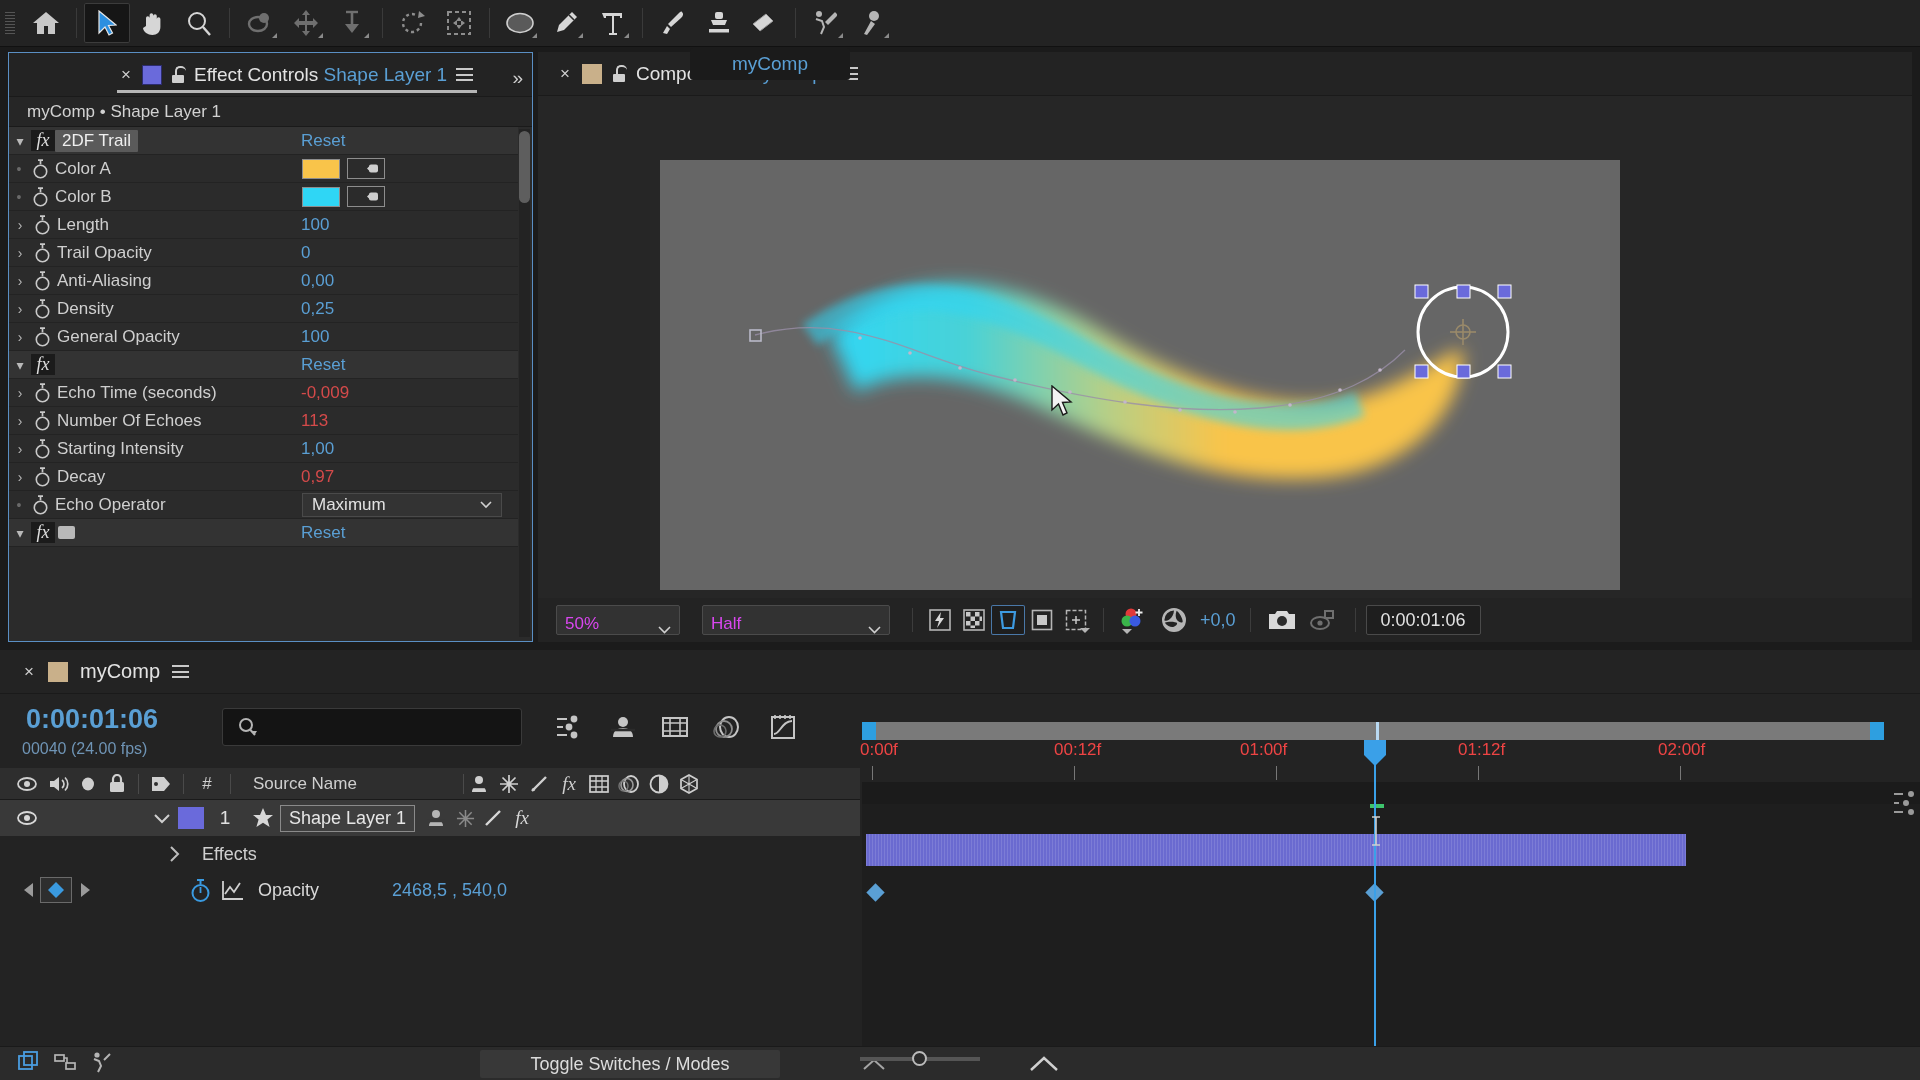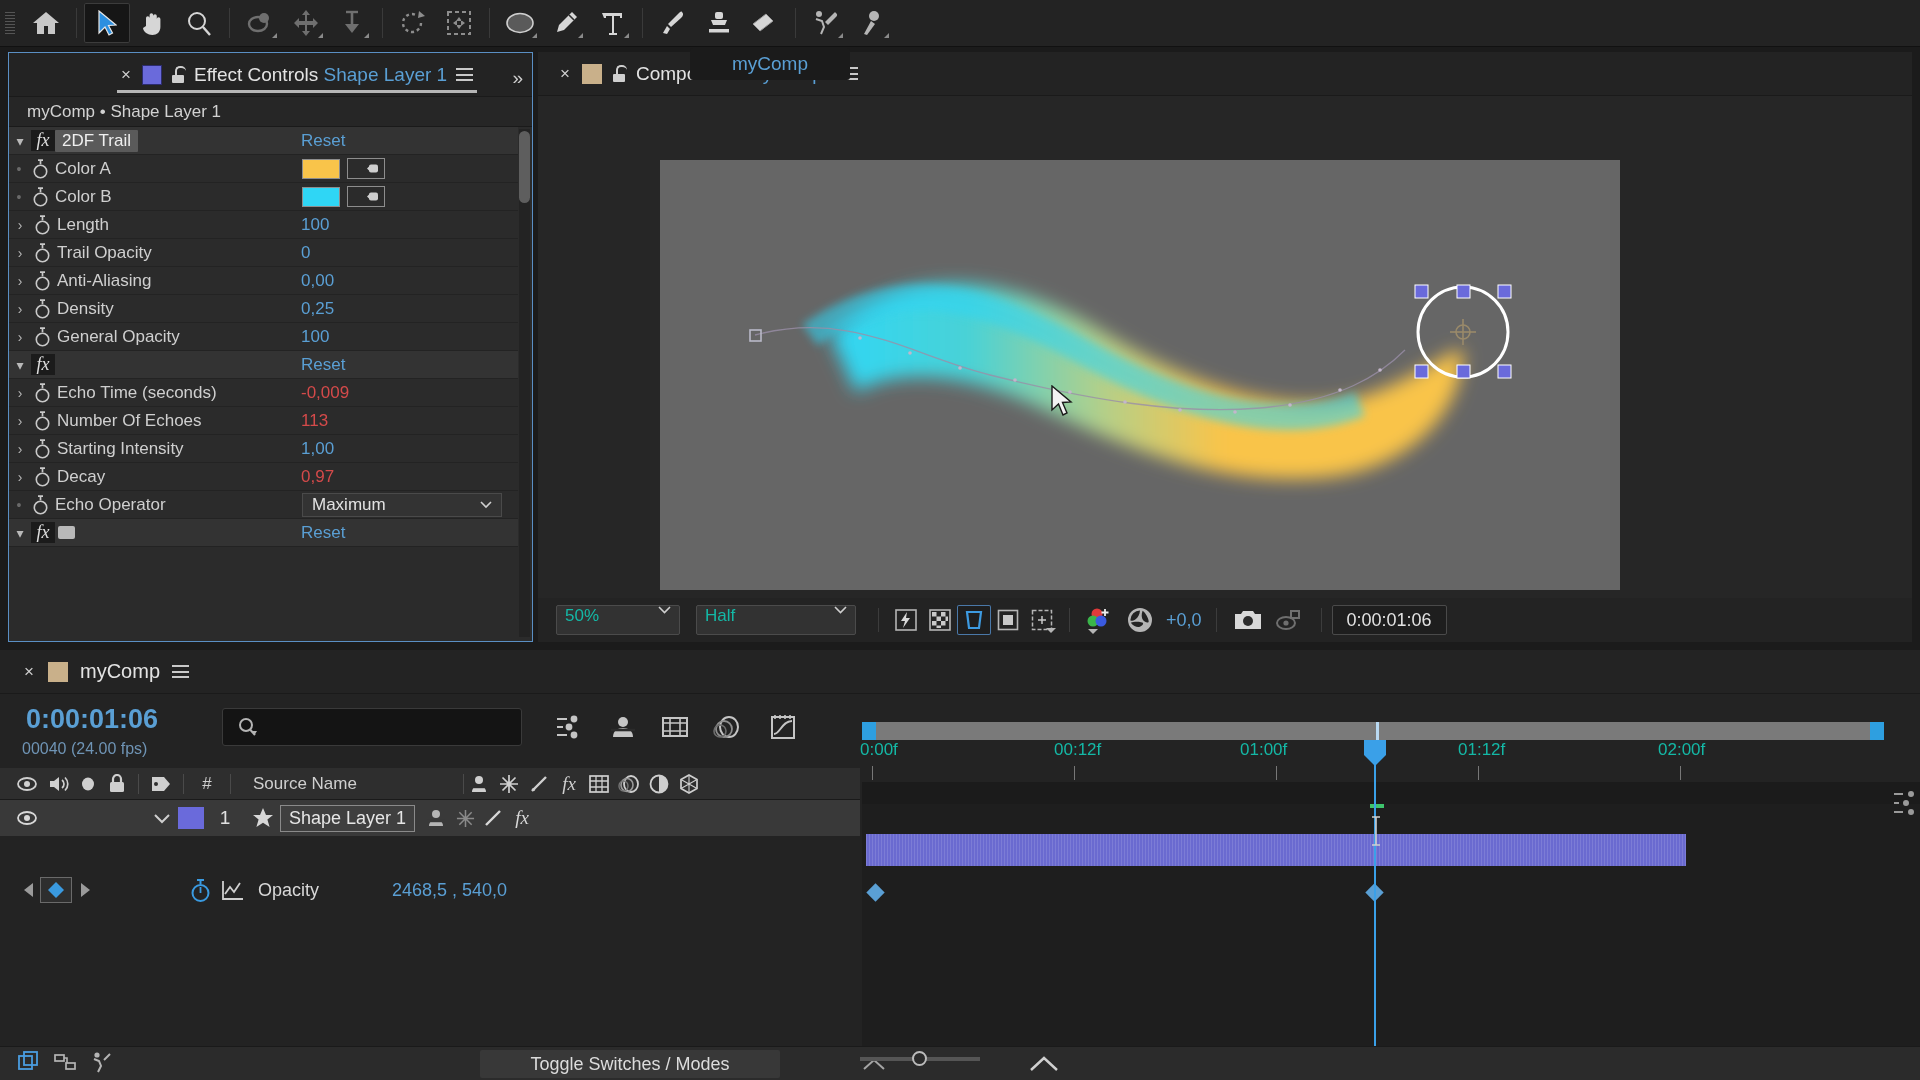--- a/index.html
+++ b/index.html
@@ -88,22 +88,22 @@
     background:#1b1b1b; border-radius:3px; display:flex; align-items:center;
     justify-content:center; color:#5a9fd4; font-size:19px; }
   .comp-stage{ position:absolute; left:538px; top:100px; width:1374px; height:495px;
     background:#262626; }
   .canvas{ position:absolute; left:122px; top:60px; width:960px; height:430px;
     background:#666666; overflow:hidden; }
 
   .viewer-bar{ position:absolute; left:538px; top:598px; width:1374px; height:44px;
     background:#232323; display:flex; align-items:center; gap:0; }
   .vb-sel{ height:30px; background:#323232; border:1px solid #4b4b4b; border-radius:2px;
-    display:flex; align-items:flex-start; justify-content:space-between; padding:0 8px;
-    font-size:17px; color:#14b8a6; }
+    display:flex; align-items:flex-end; justify-content:space-between; padding:0 8px;
+    font-size:17px; color:#d946ef; }
   .vb-ic{ width:34px; height:30px; display:flex; align-items:center; justify-content:center;
     position:relative; }
   .vb-ic.on{ box-shadow: inset 0 0 0 1px #4a78a8; background:#1e1e1e; border-radius:2px;}
   .vb-div{ width:1px; height:24px; background:#3c3c3c; margin:0 10px; }
   .tc-box{ height:30px; background:#1e1e1e; border:1px solid #4a4a4a; border-radius:2px;
     display:flex; align-items:center; padding:0 14px; color:#e2e2e2; font-size:18px; }
 
   
   .tl-panel{ position:absolute; left:0; top:650px; width:1920px; height:430px; background:#232323; }
   .tl-tabbar{ height:44px; display:flex; align-items:center; padding-left:22px; gap:12px;
@@ -127,21 +127,21 @@
   .sub-row{ position:absolute; left:0; width:860px; height:36px; background:#232323;
     display:flex; align-items:center; }
   .layer-name-box{ border:1px solid #8a8a8a; background:#3f3f3f; padding:2px 8px;
     color:#e6e6e6; font-size:18px; }
 
   .tl-right{ position:absolute; left:862px; top:44px; width:1058px; height:380px; }
   .workarea{ position:absolute; left:0; top:28px; width:1020px; height:18px;
     background:#7a7a7a; }
   .wa-cap{ position:absolute; width:14px; height:18px; background:#2e9fe0; top:28px;}
   .ruler{ position:absolute; left:0; top:46px; width:1058px; height:42px; }
-  .tick-lbl{ position:absolute; top:0; color:#14b8a6; font-size:17px; }
+  .tick-lbl{ position:absolute; top:0; color:#ef4444; font-size:17px; }
   .tick{ position:absolute; top:26px; width:1px; height:14px; background:#777; }
   .tl-body{ position:absolute; left:0; top:88px; width:1058px; height:292px; background:#1e1e1e;}
   .dur-bar{ position:absolute; left:4px; top:52px; width:820px; height:32px;
     background:#6a6ad0; }
   .dur-bar:after{ content:""; position:absolute; inset:0;
     background:repeating-linear-gradient(90deg,rgba(255,255,255,.12) 0 1px,transparent 1px 3px);}
   .cti{ position:absolute; top:0; width:2px; background:#3aa0e8; }
   .cti-head{ position:absolute; width:22px; height:26px; background:#3aa0e8;
     clip-path: polygon(0 0,100% 0,100% 58%,50% 100%,0 58%); }
   .kf{ position:absolute; width:13px; height:13px; background:#5a9fd4;
@@ -565,21 +565,21 @@
     </div>
   </div>
 
   <div class="viewer-bar">
     <div class="vb-sel" style="margin-left:18px;width:124px">
       <span>50%</span>
       <svg width="13" height="8" viewBox="0 0 13 8">
           <path d="M1 1l5.5 5.5L12 1" fill="none" stroke="#cfcfcf" stroke-width="1.6"></path>
         </svg>
     </div>
-    <div class="vb-sel" style="margin-left:16px;width:160px">
+    <div class="vb-sel" style="margin-left:22px;width:188px">
       <span>Half</span>
       <svg width="13" height="8" viewBox="0 0 13 8">
           <path d="M1 1l5.5 5.5L12 1" fill="none" stroke="#cfcfcf" stroke-width="1.6"></path>
         </svg>
     </div>
     <div class="vb-div" style="margin-left:22px"></div>
 
     <div class="vb-ic">
       <svg width="24" height="24" viewBox="0 0 24 24">
           <rect x="2" y="2" width="20" height="20" fill="none" stroke="#b5b5b5" stroke-width="1.6"></rect>
@@ -840,20 +840,29 @@
       <div class="ch-ic" style="width:28px">
         <svg width="20" height="20" viewBox="0 0 20 20">
             <path d="M3 17L17 3" stroke="#d8d8d8" stroke-width="2.4"></path>
           </svg>
       </div>
       <div class="ch-ic" style="width:30px">
         <span style="font-style:italic;font-family:'Liberation Serif',serif;font-size:19px;color:#d8d8d8">fx</span>
       </div>
     </div>
 
+    <div class="sub-row" style="top:186px">
+      <div style="width:160px"></div>
+      <div style="width:28px;display:flex;justify-content:center">
+        <svg width="11" height="16" viewBox="0 0 11 16">
+            <path d="M2 1l7 7-7 7" fill="none" stroke="#bdbdbd" stroke-width="2"></path>
+          </svg>
+      </div>
+      <div style="margin-left:14px;color:#d0d0d0;font-size:18px">Effects</div>
+    </div>
 
     <div class="sub-row" style="top:222px">
       <div style="width:16px"></div>
       <div style="width:24px;display:flex;justify-content:center">
         <svg width="13" height="16" viewBox="0 0 13 16">
             <path d="M11 1L2 8l9 7z" fill="#9a9a9a"></path>
           </svg>
       </div>
       <div style="width:32px;display:flex;justify-content:center;align-items:center;height:26px;border:1px solid #6a6a6a;background:#2e2e2e">
         <svg width="16" height="16" viewBox="0 0 16 16">

